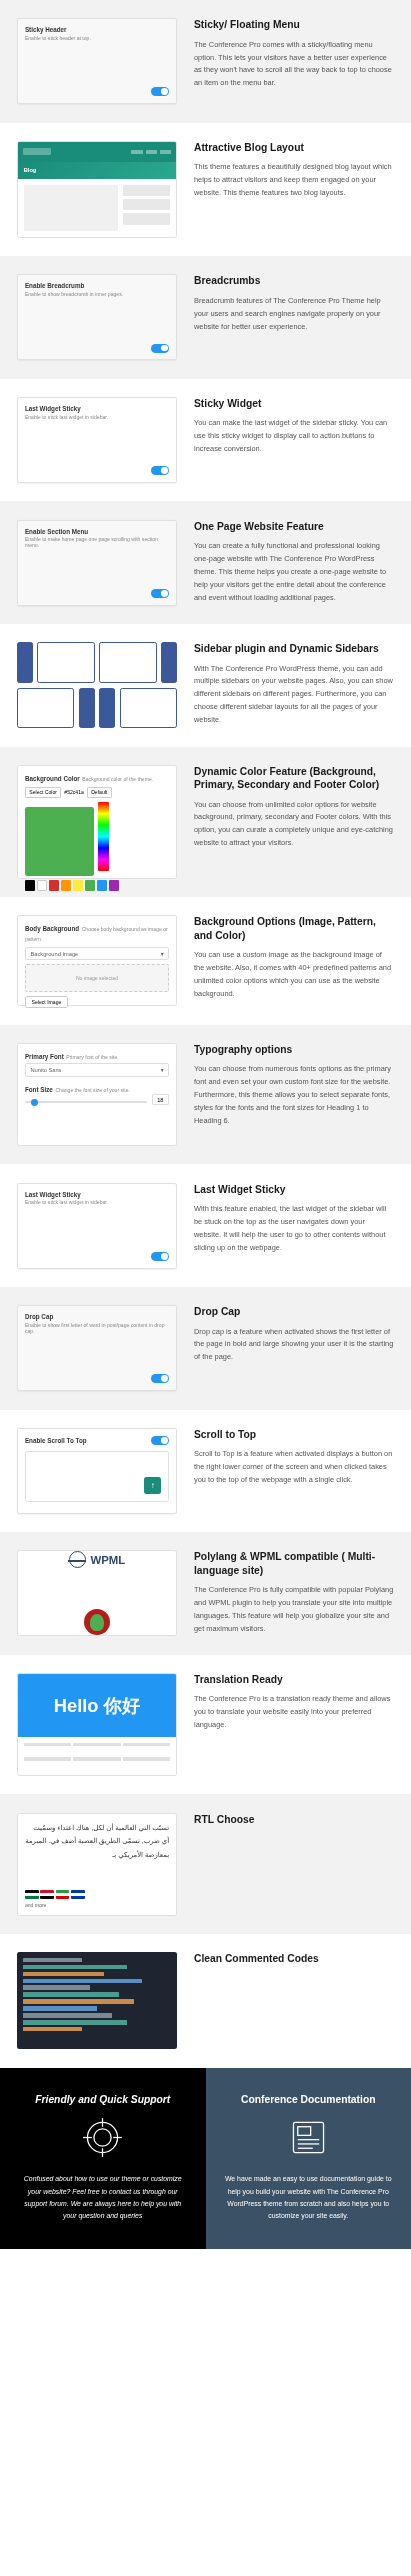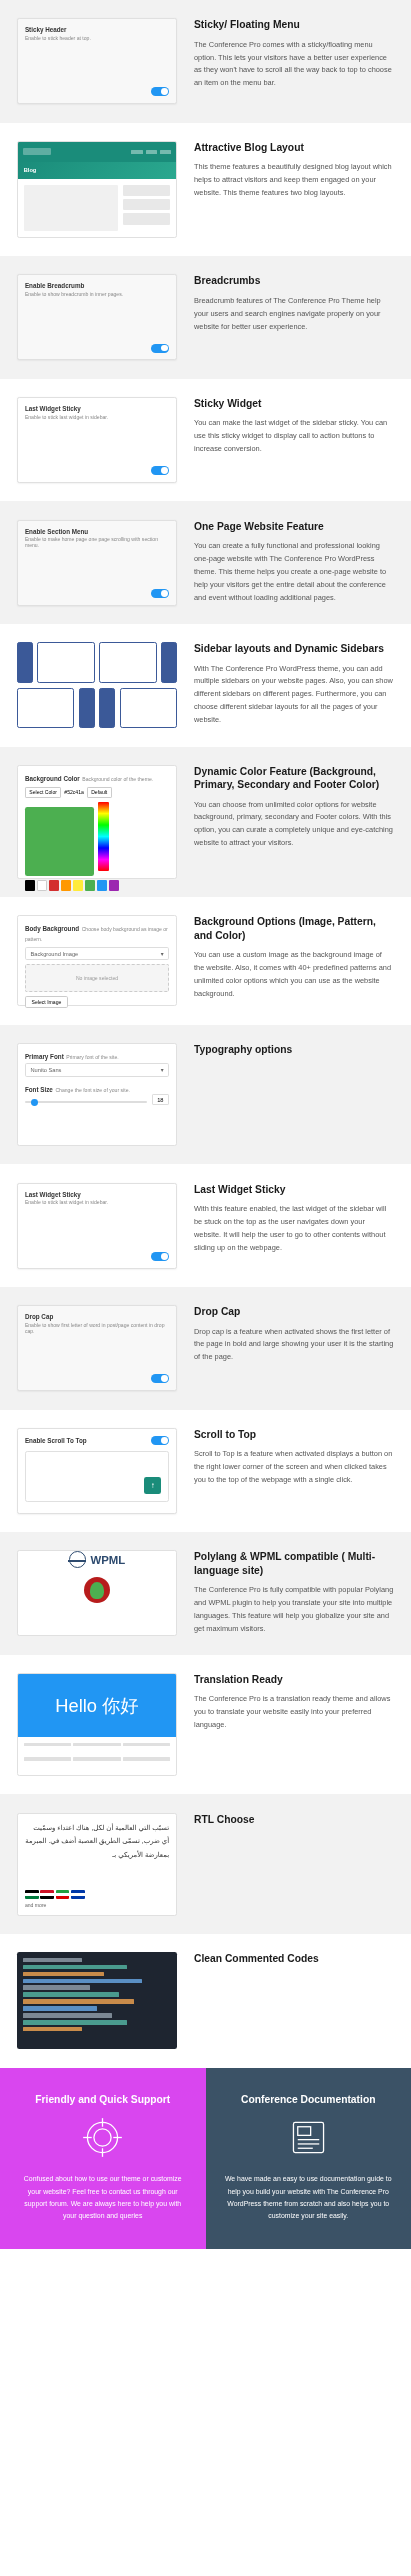--- a/index.html
+++ b/index.html
@@ -35,39 +35,39 @@
 .color-picker-box { width: 69px; height: 69px; background: #4CAF50; border-radius: 2.3px; margin-top: 4.6px; position: relative; }
 .color-swatches { display: flex; gap: 1.7px; margin-top: 4.6px; flex-wrap: wrap; }
 .swatch { width: 10.3px; height: 10.3px; border-radius: 1.1px; }
 .bg-preview { width: 100%; height: 91px; background: #fff; border: 0.6px solid #e0e0e0; border-radius: 2.3px; padding: 6.9px; }
 .dropzone { height: 28.6px; background: #f5f5f5; border: 0.6px dashed #ccc; border-radius: 1.7px; display: flex; align-items: center; justify-content: center; font-size: 5.1px; color: #999; margin-top: 3.4px; }
 .btn-select { display: inline-block; padding: 2.3px 5.7px; background: #fff; border: 0.6px solid #ccc; border-radius: 1.7px; font-size: 5.1px; margin-top: 3.4px; }
 .typo-preview { width: 100%; height: 103px; background: #fff; border: 0.6px solid #e0e0e0; border-radius: 2.3px; padding: 6.9px; }
 .select-box { width: 100%; height: 13.7px; background: #fff; border: 0.6px solid #ddd; border-radius: 1.7px; display: flex; align-items: center; padding: 0 4.6px; font-size: 5.7px; color: #666; margin-top: 2.3px; justify-content: space-between; }
 .slider-track { width: 100%; height: 2.3px; background: #ddd; border-radius: 1.1px; margin-top: 5.7px; position: relative; }
 .slider-thumb { position: absolute; left: 5%; top: -2.3px; width: 6.9px; height: 6.9px; background: #2196F3; border-radius: 50%; }
-.wpml-preview { width: 100%; height: 86px; background: #fff; border: 0.6px solid #e0e0e0; border-radius: 2.3px; display: flex; flex-direction: column; align-items: center; justify-content: flex-start; gap: 8.6px; }
+.wpml-preview { width: 100%; height: 86px; background: #fff; border: 0.6px solid #e0e0e0; border-radius: 2.3px; display: flex; flex-direction: column; align-items: center; justify-content: space-between; gap: 8.6px; }
 .wpml-logo { display: flex; align-items: center; gap: 4.6px; font-size: 11.4px; font-weight: 700; color: #2d4a6e; }
 .wpml-circle { width: 17px; height: 17px; border: 1.7px solid #2d4a6e; border-radius: 50%; position: relative; }
 .wpml-circle::after { content: ''; position: absolute; top: 50%; left: -1.7px; right: -1.7px; height: 1.7px; background: #2d4a6e; }
 .polylang-logo { width: 26px; height: 26px; background: #b71c1c; border-radius: 50%; display: flex; align-items: center; justify-content: center; }
 .parrot { width: 14.3px; height: 17px; background: #4CAF50; border-radius: 50% 50% 40% 40%; position: relative; }
 .hello-preview { width: 100%; height: 103px; background: #fff; border: 0.6px solid #e0e0e0; border-radius: 2.3px; overflow: hidden; }
-.hello-top { height: 63px; background: #2196F3; display: flex; align-items: center; justify-content: center; color: #fff; font-size: 18.3px; font-weight: 400; }
+.hello-top { height: 63px; background: #2196F3; display: flex; align-items: center; justify-content: center; color: #fff; font-size: 18.3px; font-weight: 700; }
 .hello-bottom { padding: 5.7px; display: flex; gap: 2.3px; }
 .hello-line { height: 3.4px; background: #e0e0e0; border-radius: 0.6px; flex: 1; }
 .rtl-preview { width: 100%; height: 103px; background: #fff; border: 0.6px solid #e0e0e0; border-radius: 2.3px; padding: 6.9px; display: flex; flex-direction: column; }
 .rtl-text { font-size: 6.9px; color: #333; text-align: right; line-height: 2; direction: rtl; font-family: 'Arial', sans-serif; }
 .rtl-flags { display: flex; gap: 1.7px; margin-top: auto; }
 .flag { width: 13.7px; height: 9.1px; border-radius: 1.1px; }
 .code-preview { width: 100%; height: 97px; background: #1e2530; border-radius: 2.3px; padding: 5.7px; display: flex; flex-direction: column; gap: 2.3px; }
 .code-line { height: 4.6px; border-radius: 0.6px; }
 .support-section { display: flex; }
 .support-card { flex: 1; padding: 26px 17px; text-align: center; color: #fff; }
-.support-card.left { background: #d946ef; }
+.support-card.left { background: #000000; font-style: italic; }
 .support-card.right { background: #3b5266; }
 .support-title { font-size: 10.3px; font-weight: 600; margin-bottom: 11.4px; }
 .support-icon { width: 43px; height: 43px; margin: 0 auto 14.3px; }
 .support-desc { font-size: 6.9px; line-height: 1.8; }
 .scroll-top-preview { width: 100%; height: 69px; background: #fff; border: 0.6px solid #e0e0e0; border-radius: 2.3px; position: relative; }
 .scroll-btn { position: absolute; bottom: 6.9px; right: 6.9px; width: 17px; height: 17px; background: #1a8c7a; border-radius: 2.3px; display: flex; align-items: center; justify-content: center; color: #fff; font-size: 8px; }
 </style>
 </head>
 <body>
 
@@ -173,21 +173,21 @@
         </div>
       <div class="sidebar-row">
           <div class="sidebar-box wide"></div>
           <div class="sidebar-box blue" style="flex:0.5"></div>
           <div class="sidebar-box blue" style="flex:0.5"></div>
           <div class="sidebar-box wide"></div>
         </div>
     </div>
   </div>
   <div class="feature-content">
-    <h3 class="feature-title">Sidebar layouts and Dynamic Sidebars</h3>
+    <h3 class="feature-title">Sidebar plugin and Dynamic Sidebars</h3>
     <p class="feature-desc">With The Conference Pro WordPress theme, you can add multiple sidebars on your website pages. Also, you can show different sidebars on different pages. Furthermore, you can choose different sidebar layouts for all the pages of your website.</p>
   </div>
 </div>
 
 <div class="feature-block alt">
   <div class="feature-image">
     <div class="color-preview">
       <span class="toggle-label">Background Color</span>
       <span class="toggle-sub">Background color of the theme.</span>
       <div style="display:flex;gap:2.9px;margin-top:4.6px;align-items:center">
@@ -251,20 +251,21 @@
       <div style="display:flex;align-items:center;gap:4.6px">
         <div class="slider-track">
             <div class="slider-thumb"></div>
           </div>
         <span style="font-size:5.7px;border:0.6px solid #ddd;padding:1.7px 4.6px;border-radius:1.1px">18</span>
       </div>
     </div>
   </div>
   <div class="feature-content">
     <h3 class="feature-title">Typography options</h3>
+    <p class="feature-desc">You can choose from numerous fonts options as the primary font and even set your own custom font size for the website. Furthermore, this theme allows you to select separate fonts, styles for the fonts and the font sizes for Heading 1 to Heading 6.</p>
   </div>
 </div>
 
 <div class="feature-block">
   <div class="feature-image">
     <div class="img-box">
       <span class="toggle-label">Last Widget Sticky</span>
       <span class="toggle-sub">Enable to stick last widget in sidebar.</span>
       <div class="toggle-row">
           <div class="toggle-switch"></div>

